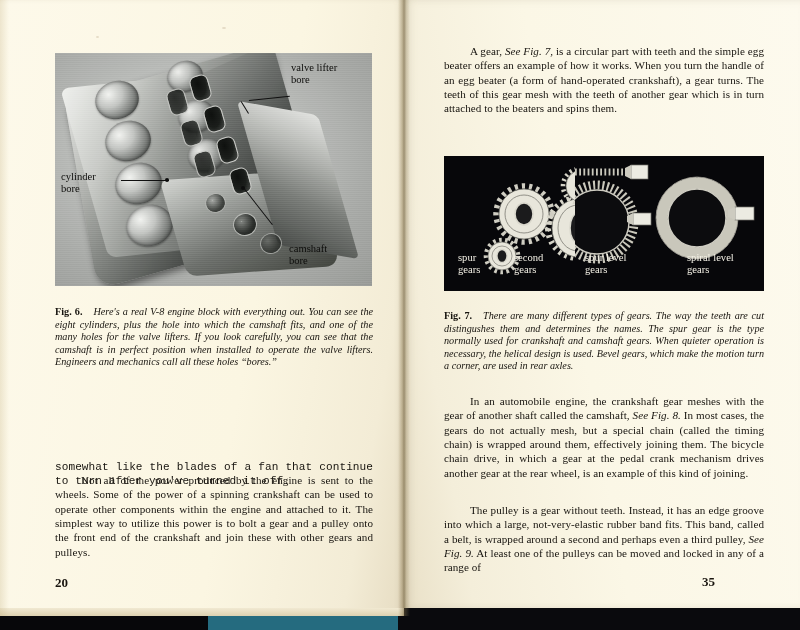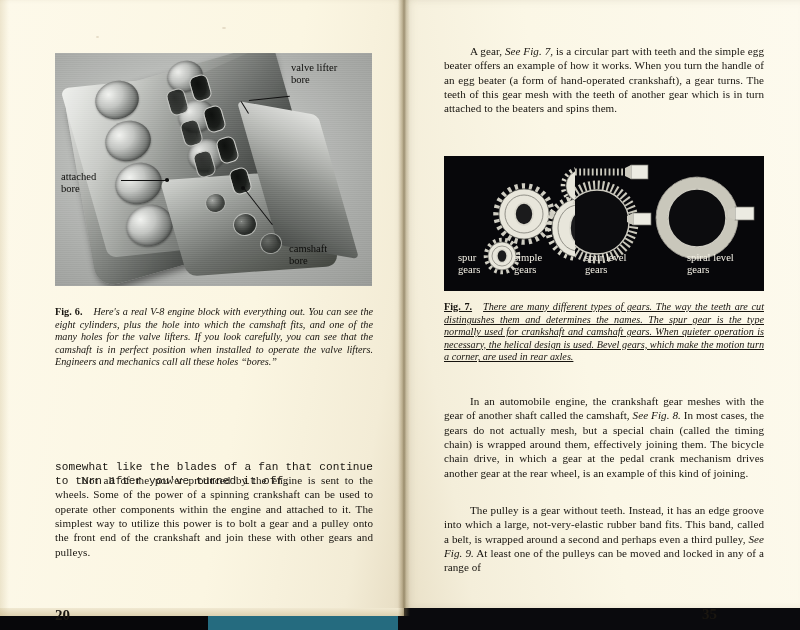--- a/index.html
+++ b/index.html
@@ -118,21 +118,21 @@
   
   .figbox{position:absolute;left:444px;top:156px;width:320px;height:135px;background:#f7f2e0;}
   .panel{position:absolute;top:0;height:135px;background:#07070a;overflow:hidden;}
   .panel.p1{left:0;width:128px;padding-left:32px;}
   .panel.p2{left:131px;width:189px;}
   .glabel{position:absolute;color:#f4f1e6;font-family:"Liberation Serif", serif;
     font-size:10.6px;line-height:11.6px;}
 
   
   .pgnum{position:absolute;font-family:"Liberation Serif", serif;font-weight:bold;
-    font-size:15px;color:#1a1610;margin-top:32px;}
+    font-size:13px;color:#1a1610;}
   .pg-left{left:55px;top:575px;}
   .pg-right{left:742px;top:574px;}
 
   .paper-speck{position:absolute;border-radius:50%;background:rgba(150,125,85,.22);}
 </style>
 </head>
 <body>
 
 <div id="page">
 
@@ -180,21 +180,21 @@
       <div class="lead" style="left:66px;top:127px;width:48px;"></div>
       <div class="leaddot" style="left:110px;top:125px;"></div>
       <div class="lead" style="left:189px;top:135px;width:46px;transform:rotate(52deg);"></div>
       <div class="leaddot" style="left:186px;top:133px;"></div>
 
       <div class="callout" style="left:236px;top:9px;text-align:left;">
         <div>valve lifter</div>
         <div>bore</div>
       </div>
       <div class="callout" style="left:6px;top:118px;text-align:left;">
-        <div>attached</div>
+        <div>cylinder</div>
         <div>bore</div>
       </div>
       <div class="callout" style="left:234px;top:190px;text-align:left;">
         <div>camshaft</div>
         <div>bore</div>
       </div>
     </div>
 
     <div class="col left" style="top:0;">
       <p class="caption" style="position:absolute;top:306px;width:318px;">
@@ -212,21 +212,21 @@
   </div>
 
   <div class="leaf right">
 
     <div class="col right" style="left:40px;top:0;width:320px;">
 
       <p class="body indent" style="position:absolute;top:44px;width:320px;">
         <span>A gear, </span><span class="seefig">See Fig. 7,</span><span> is a circular part with teeth and the simple egg beater offers an example of how it works. When you turn the handle of an egg beater (a form of hand-operated crankshaft), a gear turns. The teeth of this gear mesh with the teeth of another gear which is in turn attached to the beaters and spins them.</span>
       </p>
 
-      <p class="caption" style="position:absolute;top:301px;width:320px;text-decoration:underline;">
+      <p class="caption" style="position:absolute;top:310px;width:320px;">
         <span class="figlab">Fig. 7.</span><span class="gap"></span><span>There are many different types of gears. The way the teeth are cut distingushes them and determines the names. The spur gear is the type normally used for crankshaft and camshaft gears. When quieter operation is necessary, the helical design is used. Bevel gears, which make the motion turn a corner, are used in rear axles.</span>
       </p>
 
       <p class="body indent" style="position:absolute;top:394px;width:320px;">
         <span>In an automobile engine, the crankshaft gear meshes with the gear of another shaft called the camshaft, </span><span class="seefig">See Fig. 8.</span><span> In most cases, the gears do not actually mesh, but a special chain (called the timing chain) is wrapped around them, effectively joining them. The bicycle chain drive, in which a gear at the pedal crank mechanism drives another gear at the rear wheel, is an example of this kind of joining.</span>
       </p>
 
       <p class="body indent" style="position:absolute;top:503px;width:320px;">
         <span>The pulley is a gear without teeth. Instead, it has an edge groove into which a large, not-very-elastic rubber band fits. This band, called a belt, is wrapped around a second and perhaps even a third pulley, </span><span class="seefig">See Fig. 9.</span><span> At least one of the pulleys can be moved and locked in any of a range of</span>
       </p>
@@ -277,21 +277,21 @@
             </g>
             <ellipse rx="14" ry="15.5" fill="#e8e6db" stroke="#6f6e67" stroke-width="0.7"></ellipse>
             <ellipse rx="5" ry="8" fill="#1b1b1c" stroke="#d9d7cc" stroke-width="1.3"></ellipse>
           </g>
         </svg>
         <div class="glabel" style="left:14px;top:96px;">
           <div>spur</div>
           <div>gears</div>
         </div>
         <div class="glabel" style="left:70px;top:96px;">
-          <div>simple</div>
+          <div>second</div>
           <div>gears</div>
         </div>
       </div>
 
       <div class="panel p2">
         <svg width="189" height="135" viewBox="0 0 189 135">
 
           <g transform="translate(22,66)">
             <g stroke="#c9c7bb" stroke-width="9" fill="none">
               <circle r="37" stroke-dasharray="2.0 2.6"></circle>

